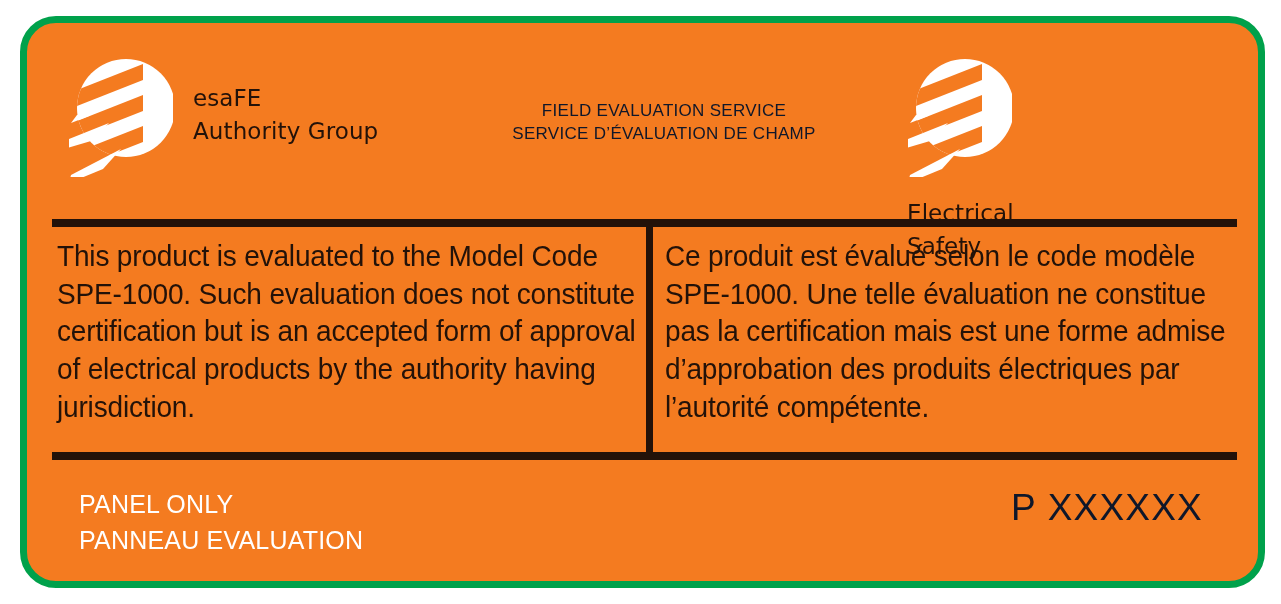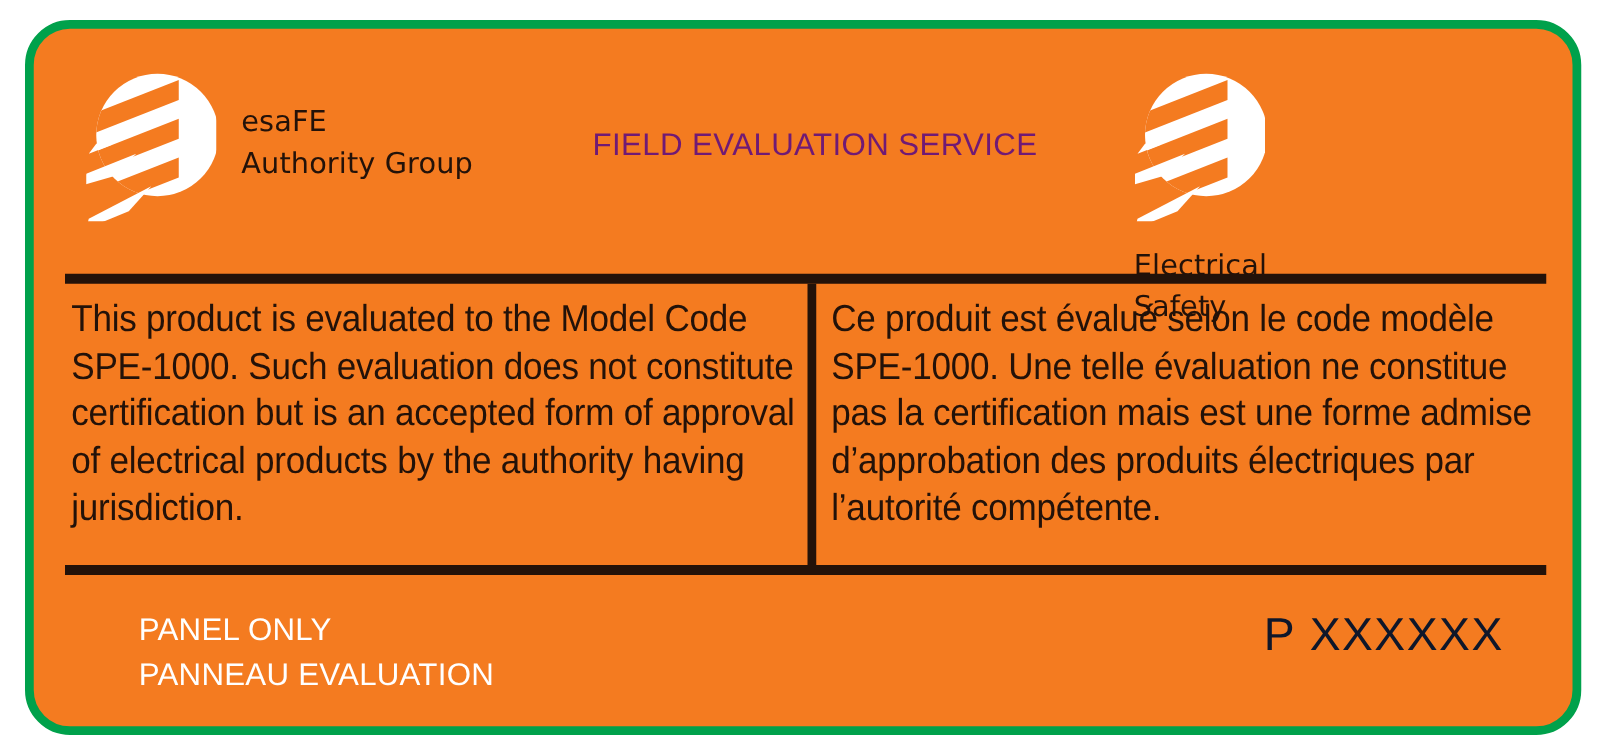--- a/index.html
+++ b/index.html
@@ -49,27 +49,27 @@
     font-family: "DejaVu Sans", sans-serif;
     font-size: 23px;
     line-height: 1.42;
     font-weight: 400;
     letter-spacing: 0.1px;
     white-space: nowrap;
   }
 
   #service-title {
     position: absolute;
-    left: 380px;
+    left: 392px;
     top: 76px;
     width: 490px;
     text-align: center;
-    color: #701a75;
-    font-family: "Liberation Sans", sans-serif;
-    font-size: 25px;
+    color: #0f172a;
+    font-family: "Liberation Sans", sans-serif;
+    font-size: 17px;
     font-weight: 400;
     line-height: 1.36;
     letter-spacing: 0.3px;
   }
 
   
   .h-rule {
     position: absolute;
     left: 25px;
     width: 1185px;
@@ -100,21 +100,21 @@
     letter-spacing: -0.2px;
     transform: scaleX(0.935);
     transform-origin: left top;
   }
   #body-en { left: 30px;  width: 620px; }
   #body-fr { left: 638px; width: 610px; }
 
   
   #footer-left {
     position: absolute;
-    left: 84px;
+    left: 52px;
     top: 463px;
     color: #FFFFFF;
     font-family: "Liberation Sans", sans-serif;
     font-size: 25px;
     line-height: 1.45;
     letter-spacing: 0.2px;
   }
 
   #serial-number {
     position: absolute;
@@ -155,20 +155,21 @@
         <polygon points="2,122 52,96 34,116 0,130" fill="#ffffff"></polygon>
       </svg>
       <div class="brand-text">
         <div>esaFE</div>
         <div>Authority Group</div>
       </div>
     </div>
 
     <div id="service-title">
       <div>FIELD EVALUATION SERVICE</div>
+      <div>SERVICE D’ÉVALUATION DE CHAMP</div>
     </div>
 
     <div class="brand-block" id="brand-right">
       <svg class="esa-mark" viewBox="0 0 104 124" aria-hidden="true">
         <defs>
           <clipPath id="clipR">
             <circle cx="57" cy="55" r="49"></circle>
           </clipPath>
         </defs>
         <circle cx="57" cy="55" r="49" fill="#ffffff"></circle>

